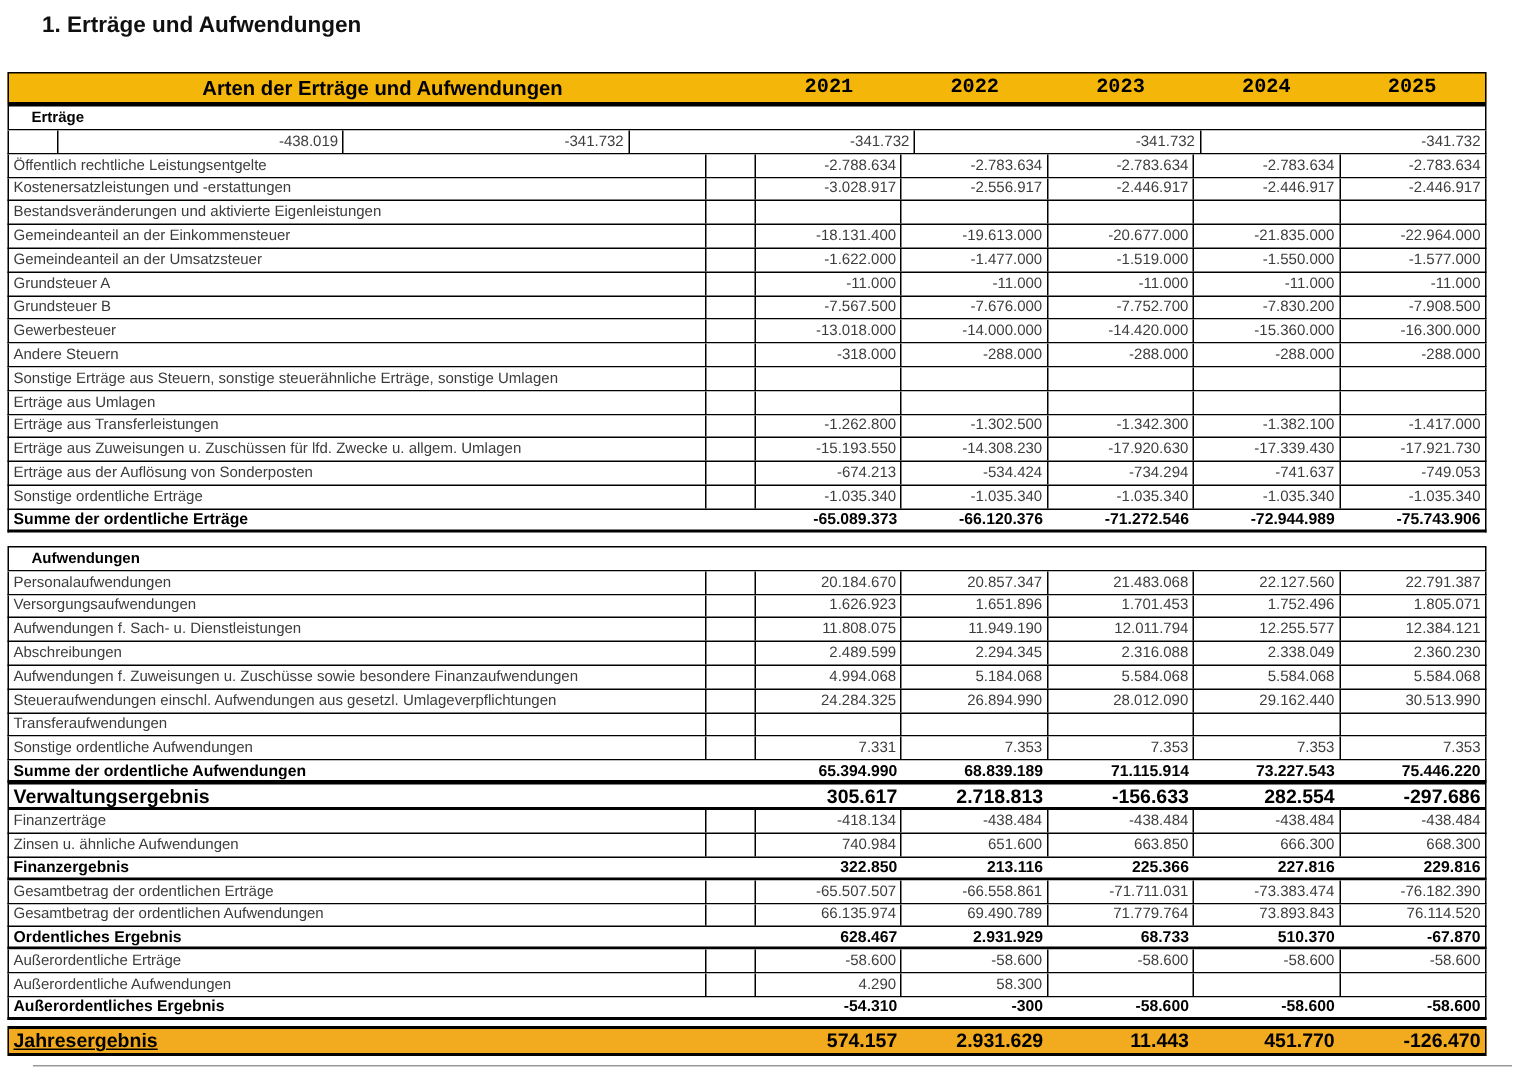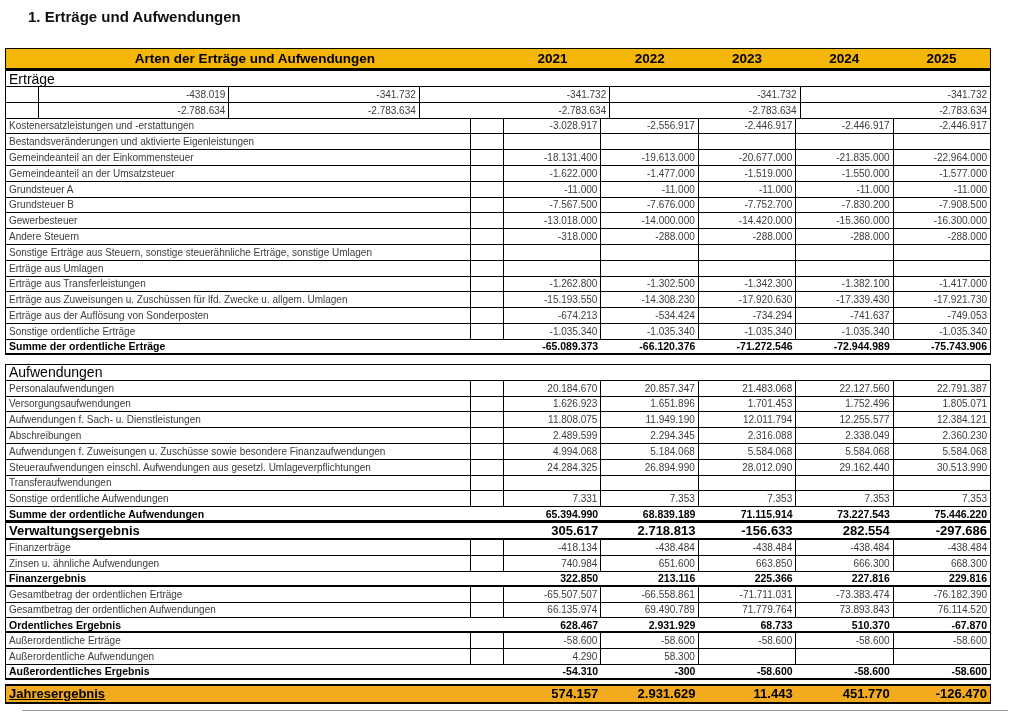--- a/index.html
+++ b/index.html
@@ -28,24 +28,24 @@
   .gap-cell { width:33px; }
   .val-cell { flex:1 1 0; justify-content:flex-end; padding-right:3px; }
 
   
   .header-row {
     height:22px; background:var(--header-bg,#F5B60A);
     border-top:1px solid #000; border-bottom:2.5px solid #000;
     font-weight:bold; font-size:13.5px; color:#000;
   }
   .header-label { width:498px; justify-content:center; padding-left:0; }
-  .header-year { flex:1 1 0; justify-content:center; }
-
-  
-  .section-row { height:17px; font-size:14px; font-weight:normal; color:#000; border-top:1px solid #000; }
+  .header-year { flex:1 1 0; justify-content:center;font-family:Liberation Mono, monospace; }
+
+  
+  .section-row { height:17px; font-size:10px; font-weight:bold; color:#000; border-top:1px solid #000;padding-left:12px; }
   .section-row .label-cell { width:100%; }
 
   
   .data-row { height:15.8px; font-size:10px; color:#3c3c3c; }
   .data-row .label-cell { width:465px; border-right:1px solid #000; }
   .data-row .gap-cell { border-right:1px solid #000; }
   .data-row .val-cell { border-right:1px solid #000; }
   .data-row .val-cell:last-child { border-right:none; }
 
   
@@ -93,20 +93,21 @@
         </div>
         <div class="row data-row">
           <div class="cell gap-cell"></div>
           <div class="cell val-cell">-438.019</div>
           <div class="cell val-cell">-341.732</div>
           <div class="cell val-cell">-341.732</div>
           <div class="cell val-cell">-341.732</div>
           <div class="cell val-cell">-341.732</div>
         </div>
         <div class="row data-row">
+          <div class="cell label-cell">Öffentlich rechtliche Leistungsentgelte</div>
           <div class="cell gap-cell"></div>
           <div class="cell val-cell">-2.788.634</div>
           <div class="cell val-cell">-2.783.634</div>
           <div class="cell val-cell">-2.783.634</div>
           <div class="cell val-cell">-2.783.634</div>
           <div class="cell val-cell">-2.783.634</div>
         </div>
         <div class="row data-row">
           <div class="cell label-cell">Kostenersatzleistungen und -erstattungen</div>
           <div class="cell gap-cell"></div>

